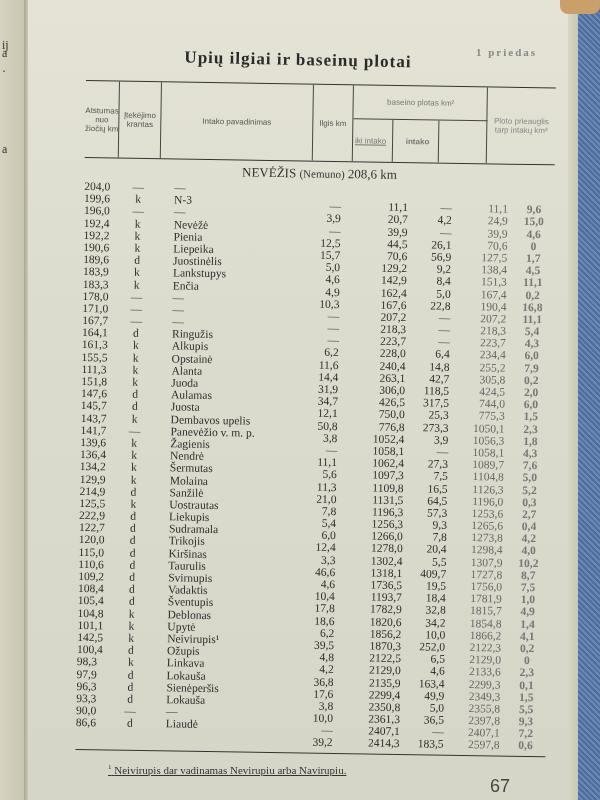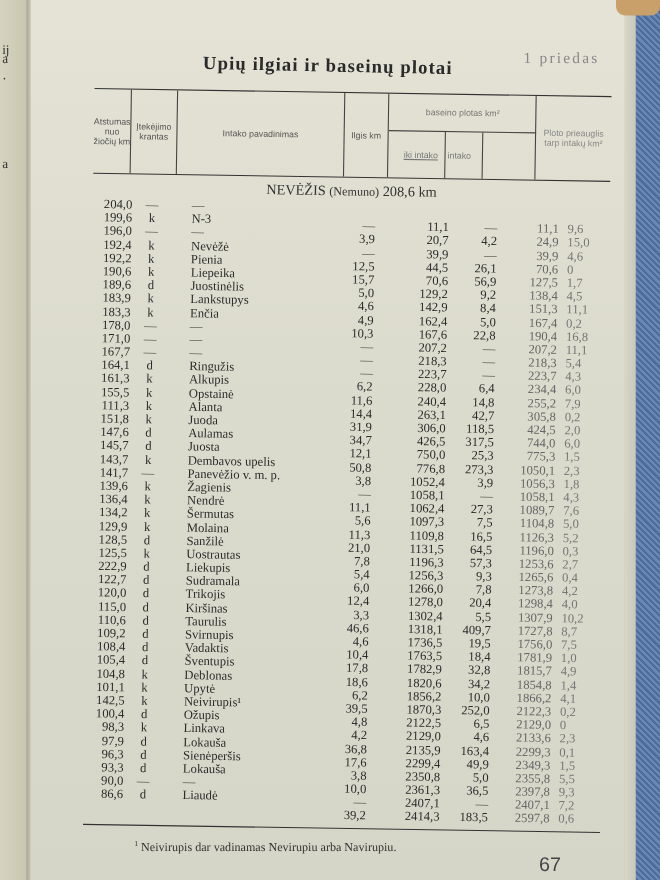--- a/index.html
+++ b/index.html
@@ -54,23 +54,24 @@
     .cover-top {
       position: absolute;
       left: 560px; top: 0;
       width: 40px; height: 14px;
       background: #c9a06a;
       border-radius: 0 0 8px 8px;
     }
     .appendix-label {
       position: absolute;
       left: 448px; top: 46px;
-      font-size: 14px;
+      font-size: 11px;
       letter-spacing: 2px;
       color: #888;
+      font-weight: bold;
     }
     .table-title {
       position: absolute;
       left: 0; width: 100%;
       top: 50px;
       text-align: center;
       font-size: 17px;
       font-weight: bold;
       letter-spacing: 1px;
       color: #2a2a2a;
@@ -124,37 +125,38 @@
     .river-header .sub { font-size: 11px; }
     .rows { position: relative; }
     .row {
       position: relative;
       height: 12.2px;
       font-size: 11.5px;
       line-height: 12px;
       white-space: nowrap;
     }
     .row span { position: absolute; top: 0; }
-    .c-dist { left: 0; width: 36px; text-align: right; font-family: Liberation Serif, serif; }
+    .c-dist { left: 0; width: 36px; text-align: left; font-family: Liberation Serif, serif; }
     .c-bank { left: 46px; width: 16px; text-align: center; }
     .c-name { left: 90px; }
     .c-len  { left: 205px; width: 52px; text-align: right; top: 4px !important; }
     .c-before { left: 262px; width: 62px; text-align: right; top: 4px !important; }
     .c-trib { left: 324px; width: 44px; text-align: right; top: 4px !important; }
     .c-with { left: 372px; width: 52px; text-align: right; top: 4px !important; color: #666; }
-    .c-incr { left: 432px; width: 36px; text-align: left; top: 4px !important; color: #777; }
+    .c-incr { left: 432px; width: 36px; text-align: center; top: 4px !important; color: #777; font-weight: bold; }
     .bottom-rule {
       border-top: 1.5px solid #333;
       margin-top: 8px;
     }
     .footnote {
       position: absolute;
-      left: 94px; top: 763px;
+      left: 80px; top: 763px;
       font-size: 11px;
       color: #333;
+      text-decoration: underline;
     }
     .footnote sup { font-size: 7px; }
     .page-number {
       position: absolute;
       left: 462px; top: 776px;
       font-size: 18px;
       font-family: "Liberation Sans", sans-serif;
       color: #444;
     }
   </style>
@@ -174,22 +176,22 @@
   <div class="table-title">Upių ilgiai ir baseinų plotai</div>
 
   <div class="table-wrap">
     <div class="hdr">
       <div class="hcell" style="left:0;width:34px;">Atstumas nuo žiočių km</div>
       <div class="hcell" style="left:34px;width:42px;">Įtekėjimo krantas</div>
       <div class="hcell" style="left:76px;width:152px;">Intako pavadinimas</div>
       <div class="hcell" style="left:228px;width:40px;">Ilgis km</div>
       <div class="hcell noborder" style="left:268px;width:134px;top:0;bottom:0;border-right:1px solid #444;"></div>
       <div class="hsub" style="left:268px;width:134px;top:0;height:34px;border-bottom:1px solid #444;">baseino plotas km²</div>
-      <div class="hsub" style="left:276px;width:44px;top:34px;height:42px;border-right:1px solid #444;text-decoration:underline;">iki intako</div>
-      <div class="hsub" style="left:312px;width:42px;top:34px;height:42px;border-right:1px solid #444;">intako</div>
+      <div class="hsub" style="left:264px;width:44px;top:34px;height:42px;border-right:1px solid #444;text-decoration:underline;">iki intako</div>
+      <div class="hsub" style="left:312px;width:42px;top:34px;height:42px;border-right:1px solid #444;font-weight:bold;">intako</div>
       <div class="hcell noborder" style="left:402px;width:68px;color:#888;">Ploto prieauglis tarp intakų km²</div>
     </div>
 
     <div class="river-header">
       <span>NEVĖŽIS</span>
       <span class="sub">(Nemuno)</span>
       <span>208,6 km</span>
     </div>
 
     <div class="rows" id="rows">
@@ -437,21 +439,21 @@
           <span class="c-dist">129,9</span>
           <span class="c-bank">k</span>
           <span class="c-name">Molaina</span>
           <span class="c-len">11,3</span>
           <span class="c-before">1109,8</span>
           <span class="c-trib">16,5</span>
           <span class="c-with">1126,3</span>
           <span class="c-incr">5,2</span>
         </div>
         <div class="row">
-          <span class="c-dist">128,5</span>
+          <span class="c-dist">214,9</span>
           <span class="c-bank">d</span>
           <span class="c-name">Sanžilė</span>
           <span class="c-len">21,0</span>
           <span class="c-before">1131,5</span>
           <span class="c-trib">64,5</span>
           <span class="c-with">1196,0</span>
           <span class="c-incr">0,3</span>
         </div>
         <div class="row">
           <span class="c-dist">125,5</span>
@@ -521,21 +523,21 @@
           <span class="c-before">1736,5</span>
           <span class="c-trib">19,5</span>
           <span class="c-with">1756,0</span>
           <span class="c-incr">7,5</span>
         </div>
         <div class="row">
           <span class="c-dist">108,4</span>
           <span class="c-bank">d</span>
           <span class="c-name">Vadaktis</span>
           <span class="c-len">10,4</span>
-          <span class="c-before">1763,5</span>
+          <span class="c-before">1193,7</span>
           <span class="c-trib">18,4</span>
           <span class="c-with">1781,9</span>
           <span class="c-incr">1,0</span>
         </div>
         <div class="row">
           <span class="c-dist">105,4</span>
           <span class="c-bank">d</span>
           <span class="c-name">Šventupis</span>
           <span class="c-len">17,8</span>
           <span class="c-before">1782,9</span>

